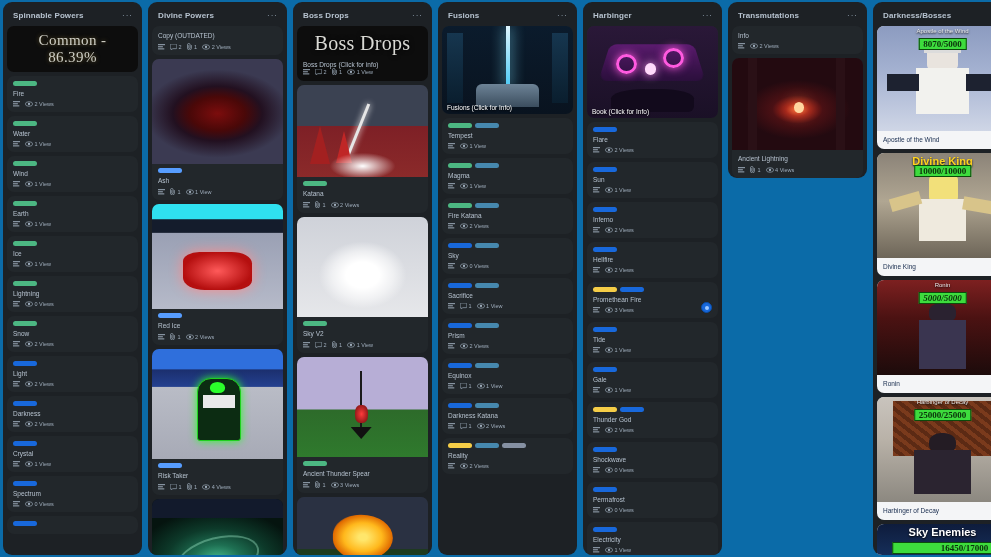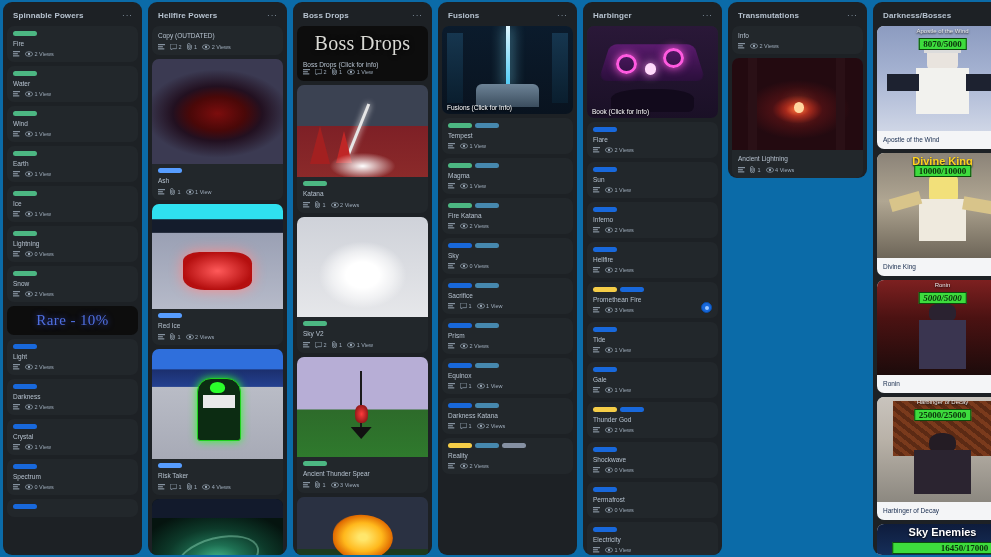--- a/index.html
+++ b/index.html
@@ -131,20 +131,23 @@
 </head>
 <body>
 
 <div id="board">
     <div class="list full">
       <div class="list-header">
         <div class="list-title">Spinnable Powers</div>
         <div class="list-menu">···</div>
       </div>
       <div class="cards">
+        <div class="card hero">
+          <div class="hero-common">Common - 86.39%</div>
+        </div>
         <div class="card">
           <div class="labels">
             <span class="label" style="background:#4cb782"></span>
           </div>
           <div class="card-title">Fire</div>
           <div class="badges">
             <span class="badge">
               <svg width="7" height="6" viewBox="0 0 10 8">
                 <rect x="0" y="0" width="10" height="1.4" fill="#9fadbc"></rect>
                 <rect x="0" y="3" width="7" height="1.4" fill="#9fadbc"></rect>
@@ -284,23 +287,20 @@
               </svg>
             </span>
             <span class="badge">
               <svg width="8" height="6" viewBox="0 0 12 8">
                 <ellipse cx="6" cy="4" rx="5.4" ry="3.4" fill="none" stroke="#9fadbc" stroke-width="1"></ellipse>
                 <circle cx="6" cy="4" r="1.7" fill="#9fadbc"></circle>
               </svg>
               <span style="font-size:5.5px">2 Views</span>
             </span>
           </div>
-        </div>
-        <div class="card hero">
-          <div class="hero-rare">Rare - 10%</div>
         </div>
         <div class="card">
           <div class="labels">
             <span class="label" style="background:#1868db"></span>
           </div>
           <div class="card-title">Light</div>
           <div class="badges">
             <span class="badge">
               <svg width="7" height="6" viewBox="0 0 10 8">
                 <rect x="0" y="0" width="10" height="1.4" fill="#9fadbc"></rect>
@@ -385,21 +385,21 @@
         </div>
         <div class="card">
           <div class="labels">
             <span class="label" style="background:#1868db"></span>
           </div>
         </div>
       </div>
     </div>
     <div class="list full">
       <div class="list-header">
-        <div class="list-title">Hellfire Powers</div>
+        <div class="list-title">Divine Powers</div>
         <div class="list-menu">···</div>
       </div>
       <div class="cards">
         <div class="card">
           <div class="card-title">Copy (OUTDATED)</div>
           <div class="badges">
             <span class="badge">
               <svg width="7" height="6" viewBox="0 0 10 8">
                 <rect x="0" y="0" width="10" height="1.4" fill="#9fadbc"></rect>
                 <rect x="0" y="3" width="7" height="1.4" fill="#9fadbc"></rect>

